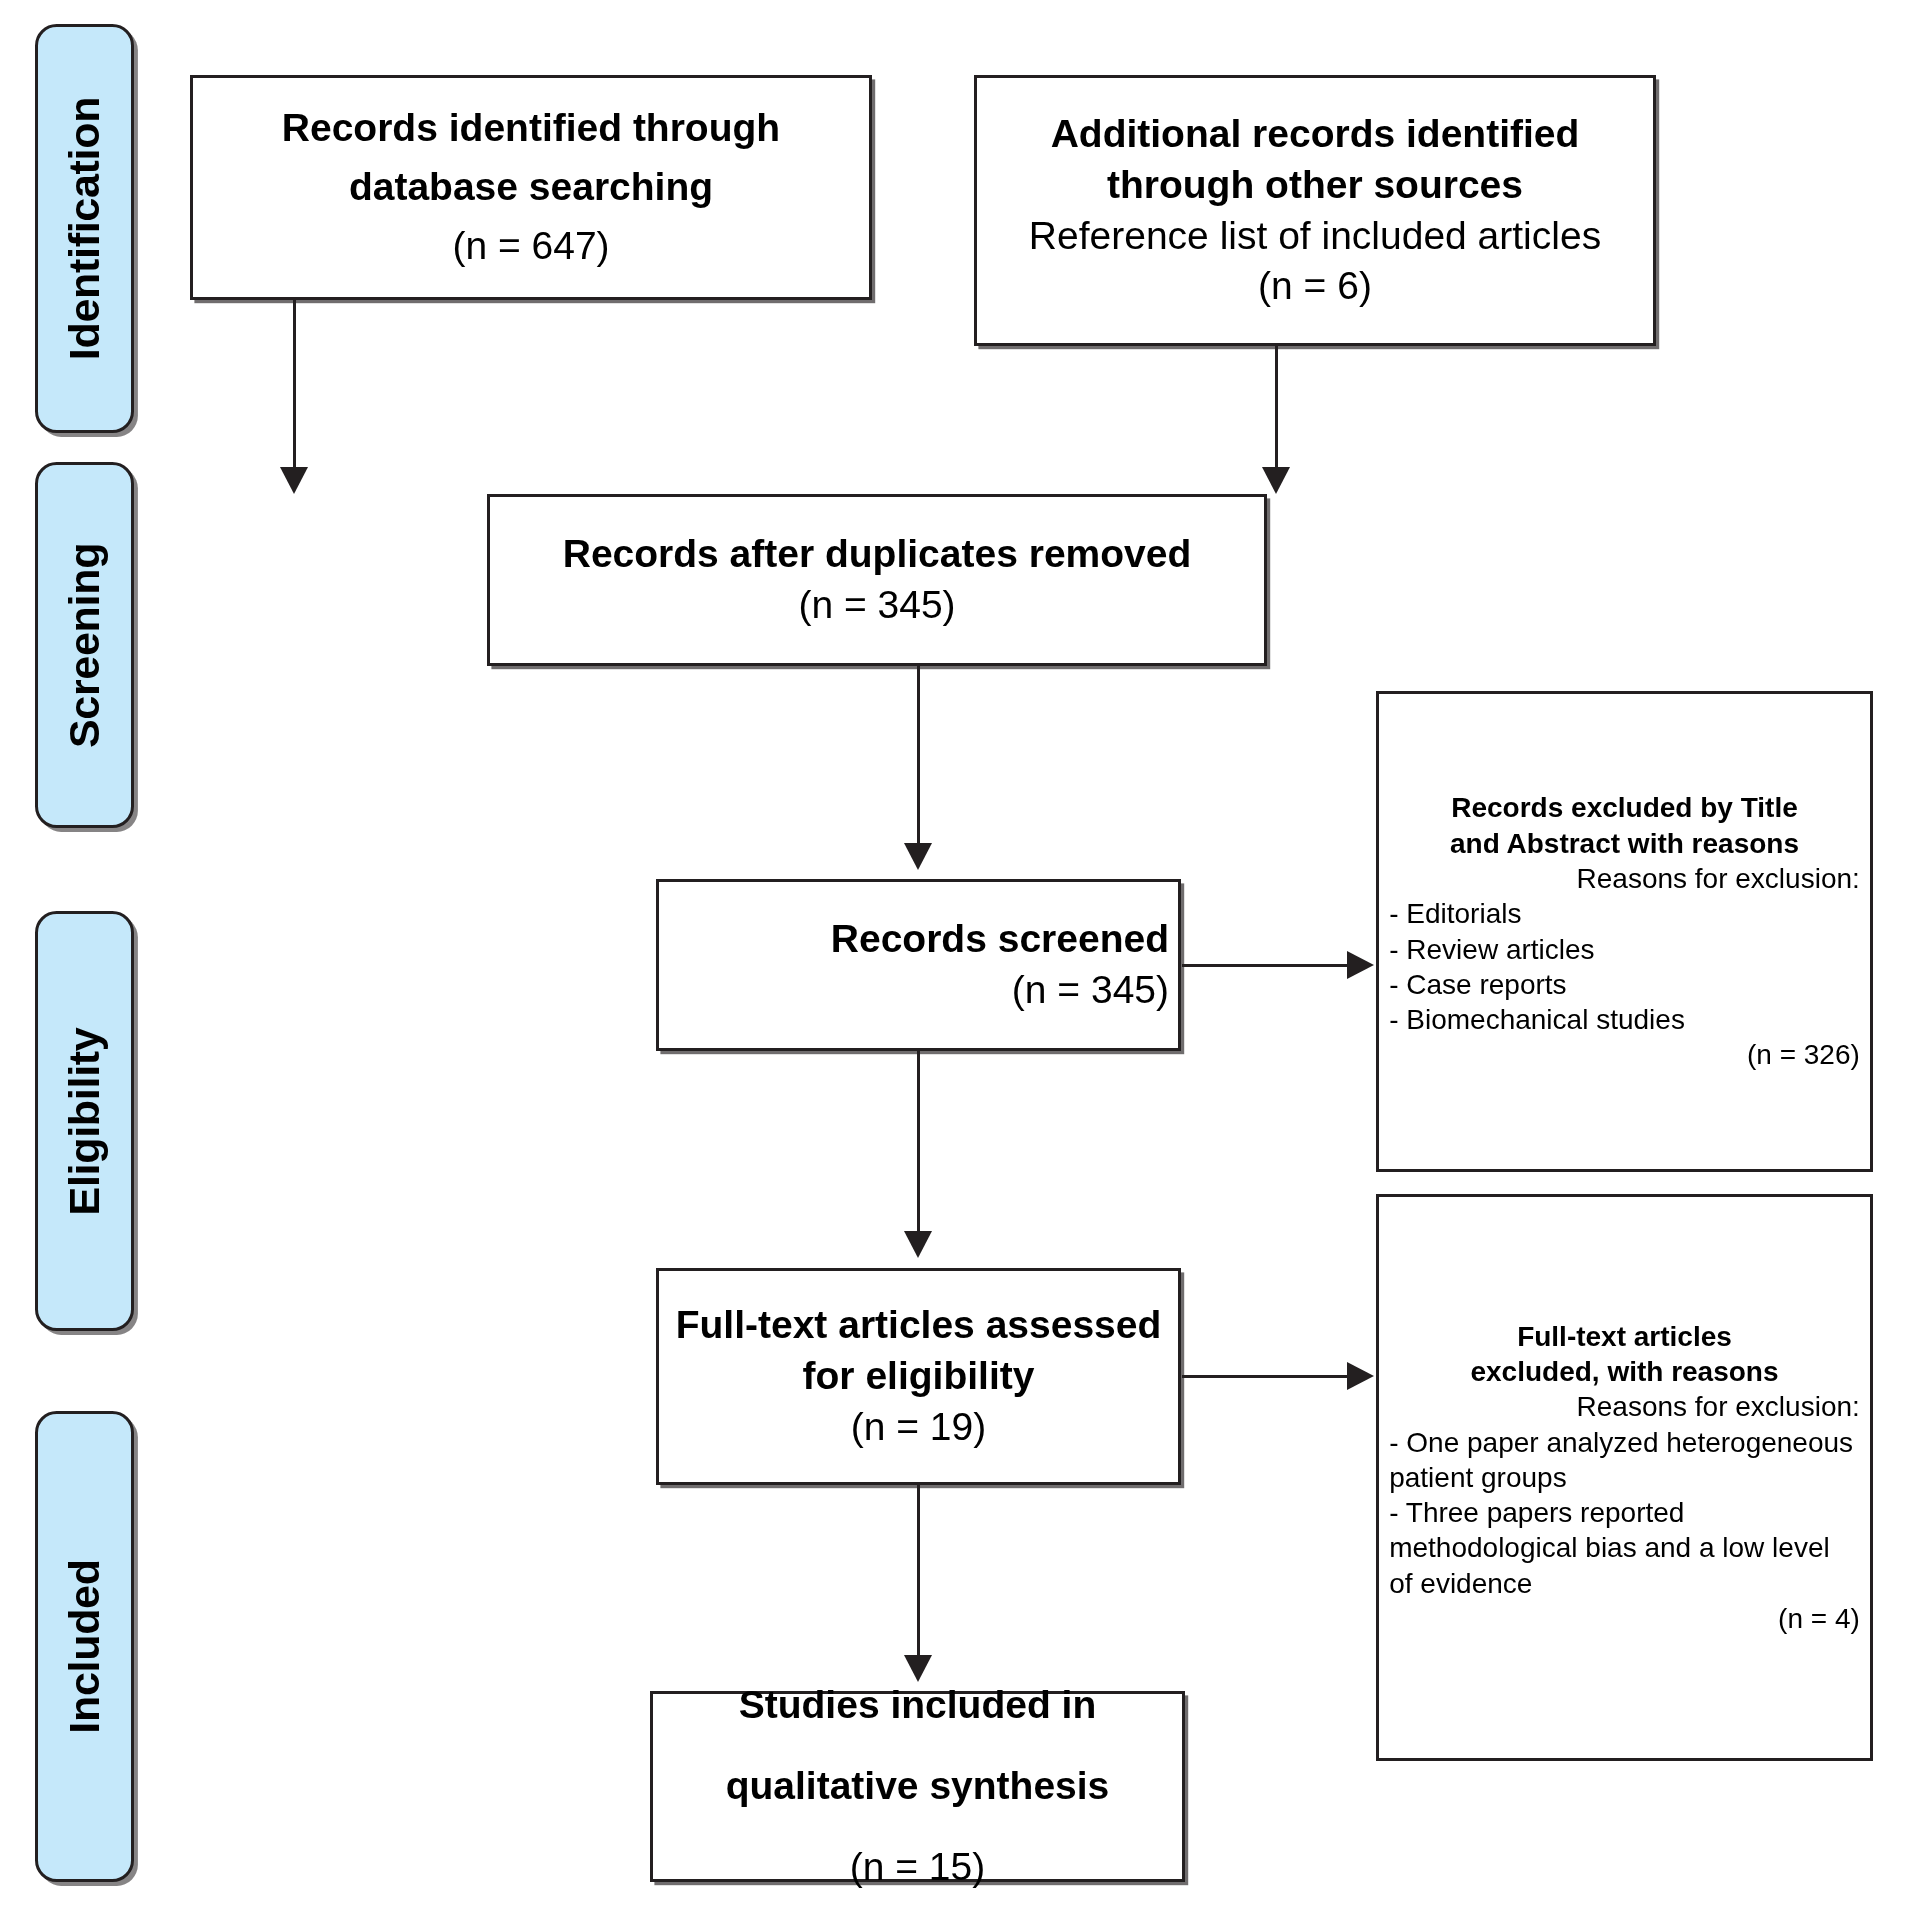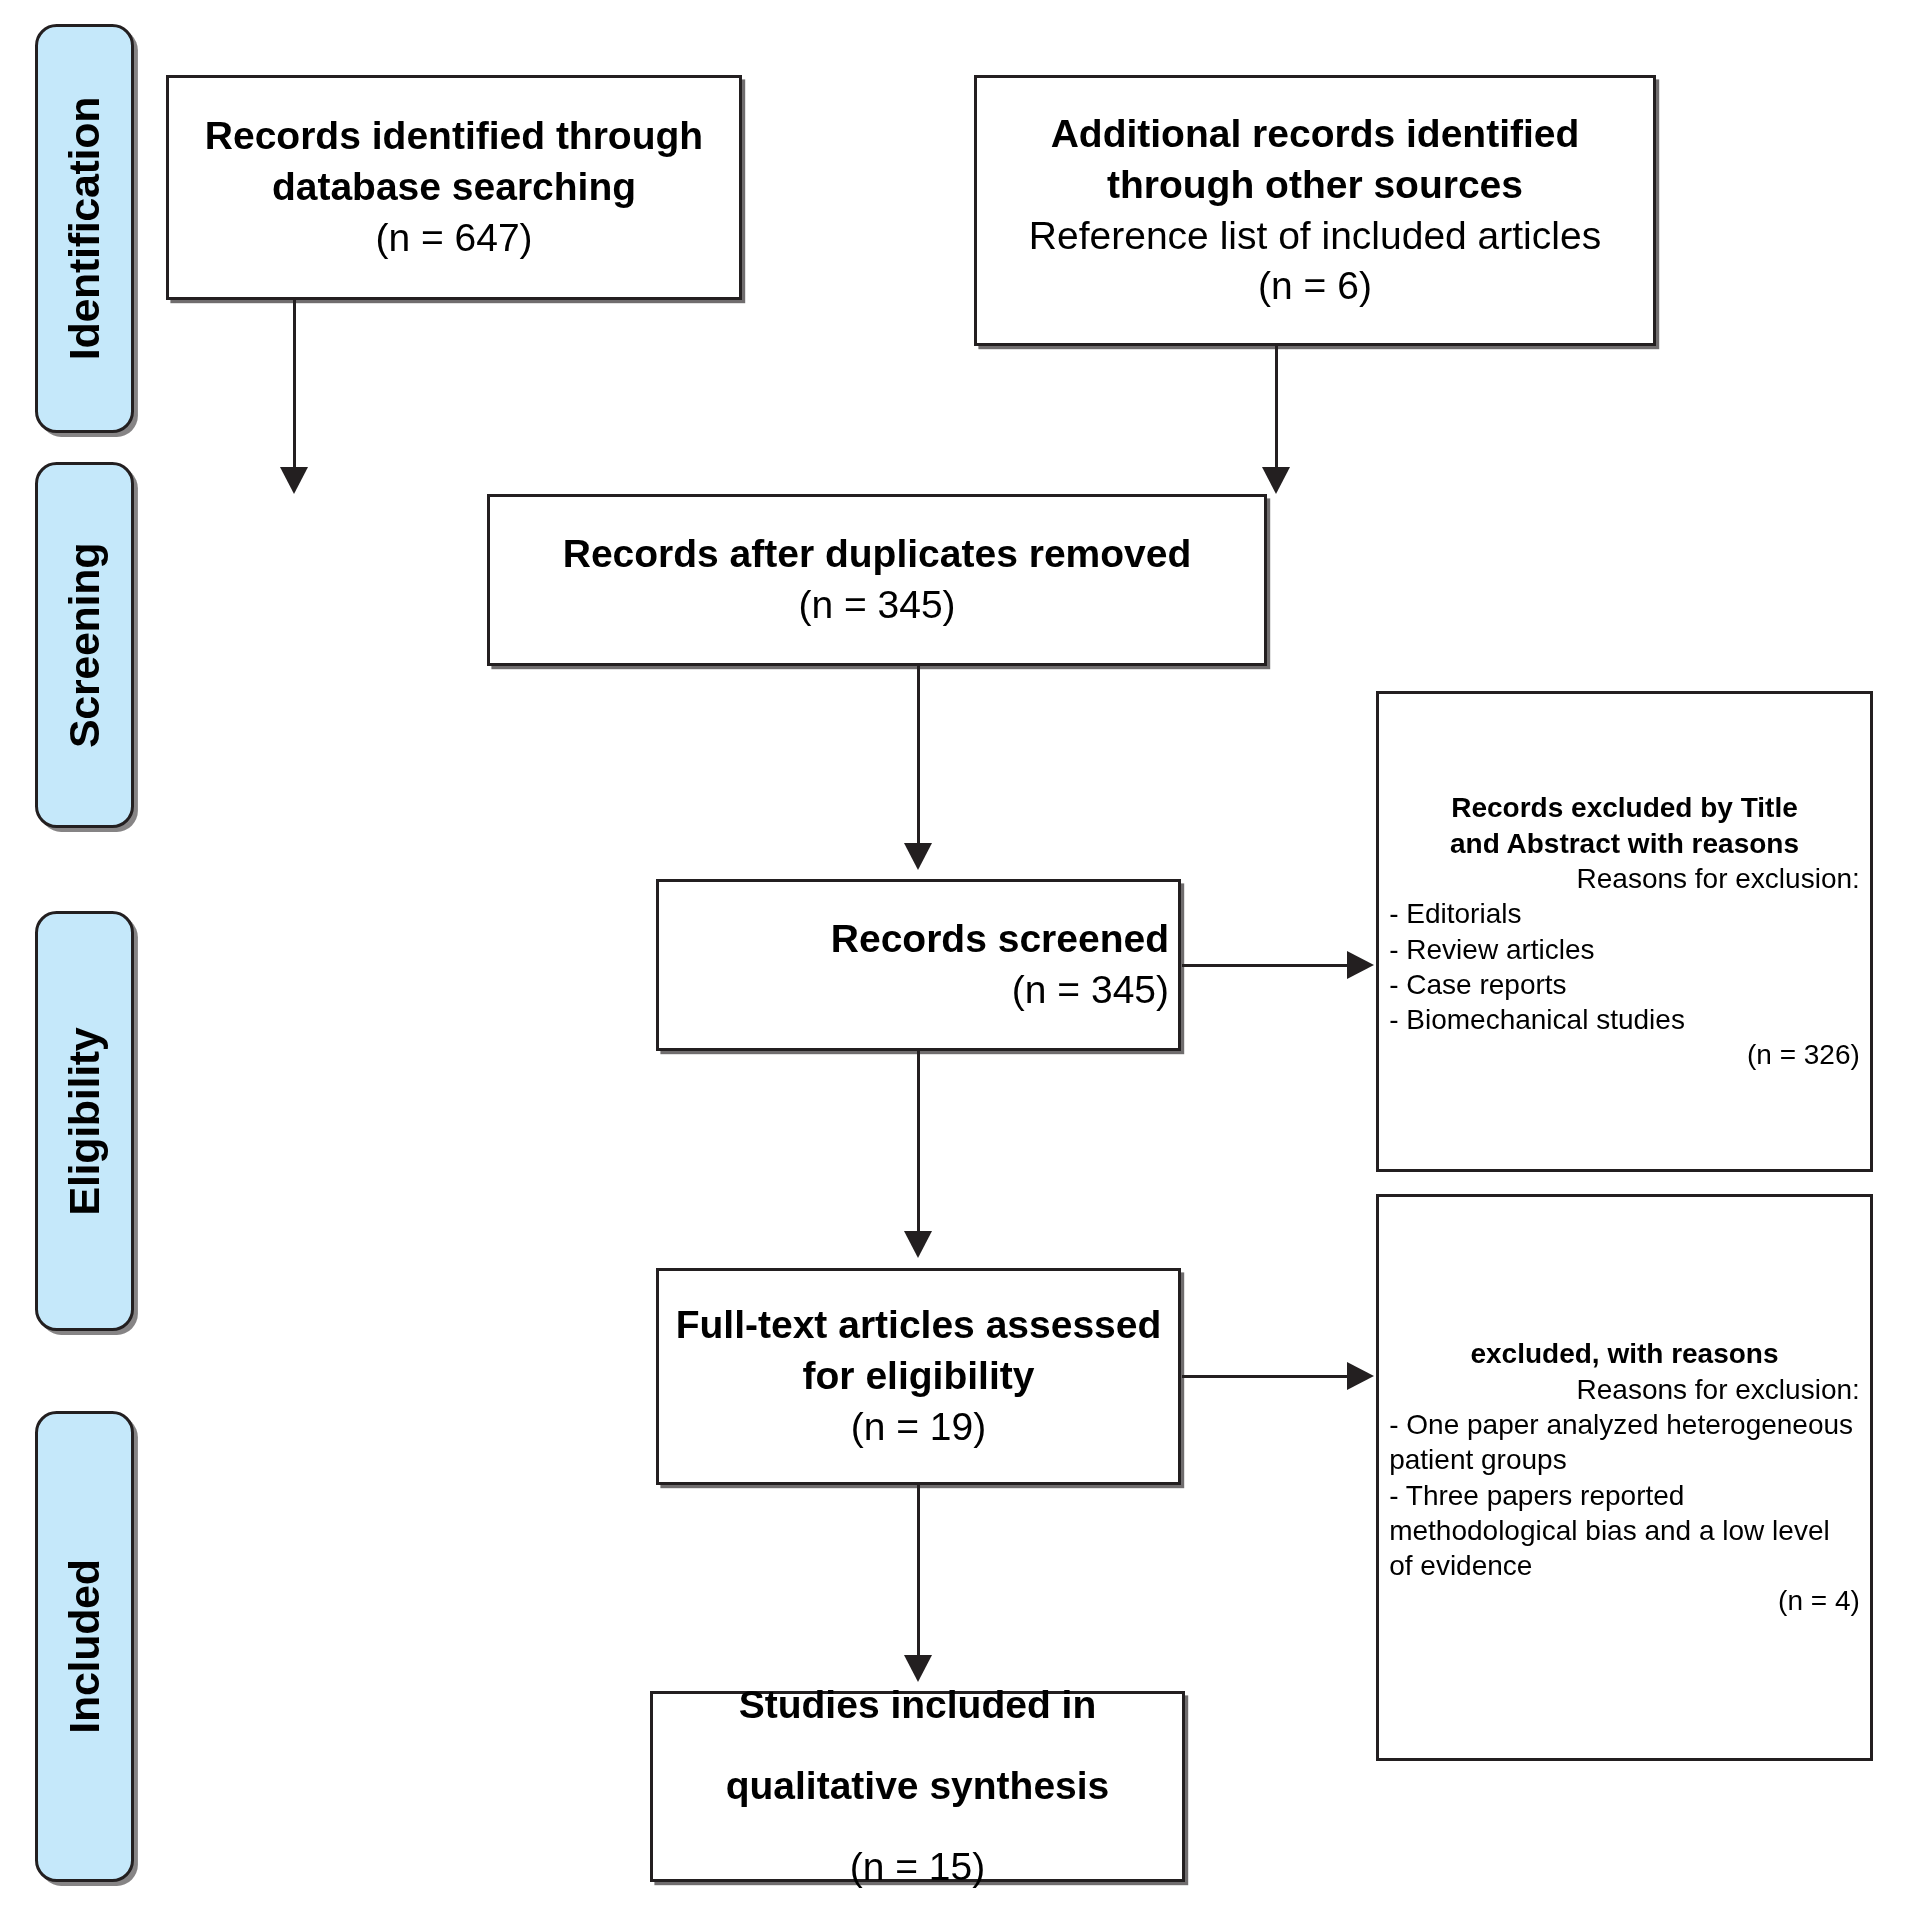--- a/index.html
+++ b/index.html
@@ -126,21 +126,21 @@
   </div>
 
   <div class="stage-pill" style="left:35px; top:911px; width:99px; height:420px;">
     <span class="stage-label">Eligibility</span>
   </div>
 
   <div class="stage-pill" style="left:35px; top:1411px; width:99px; height:471px;">
     <span class="stage-label">Included</span>
   </div>
 
-  <div class="flow-box" style="left:166px; top:75px; width:576px; height:225px;">
+  <div class="flow-box" style="left:190px; top:75px; width:682px; height:225px;gap:8px;">
     <div class="line b">Records identified through</div>
     <div class="line b">database searching</div>
     <div class="line reg">(n = 647)</div>
   </div>
 
   <div class="v-line" style="left:293px; top:299px; height:175px;"></div>
   <div class="arrow-down" style="left:280px; top:467px;"></div>
 
   <div class="flow-box" style="left:962px; top:75px; width:682px; height:271px;margin-left:12px;">
     <div class="line b">Additional records identified</div>
@@ -188,20 +188,21 @@
     <div class="line reg">(n = 19)</div>
   </div>
 
   <div class="h-line" style="left:1182px; top:1375px; width:171px;"></div>
   <div class="arrow-right" style="left:1347px; top:1362px;"></div>
 
   <div class="v-line" style="left:917px; top:1484px; height:178px;"></div>
   <div class="arrow-down" style="left:904px; top:1655px;"></div>
 
   <div class="excl-box" style="left:1376px; top:1194px; width:497px; height:567px;">
+    <div class="line b">Full-text articles</div>
     <div class="line b">excluded, with reasons</div>
     <div class="line ctr">Reasons for exclusion:</div>
     <div class="line item wrap">- One paper analyzed heterogeneous patient groups</div>
     <div class="line item wrap">- Three papers reported methodological bias and a low level of evidence</div>
     <div class="line ctr">(n = 4)</div>
   </div>
 
   <div class="flow-box" style="left:650px; top:1691px; width:535px; height:191px;gap:30px;">
     <div class="line b">Studies included in</div>
     <div class="line b">qualitative synthesis</div>

